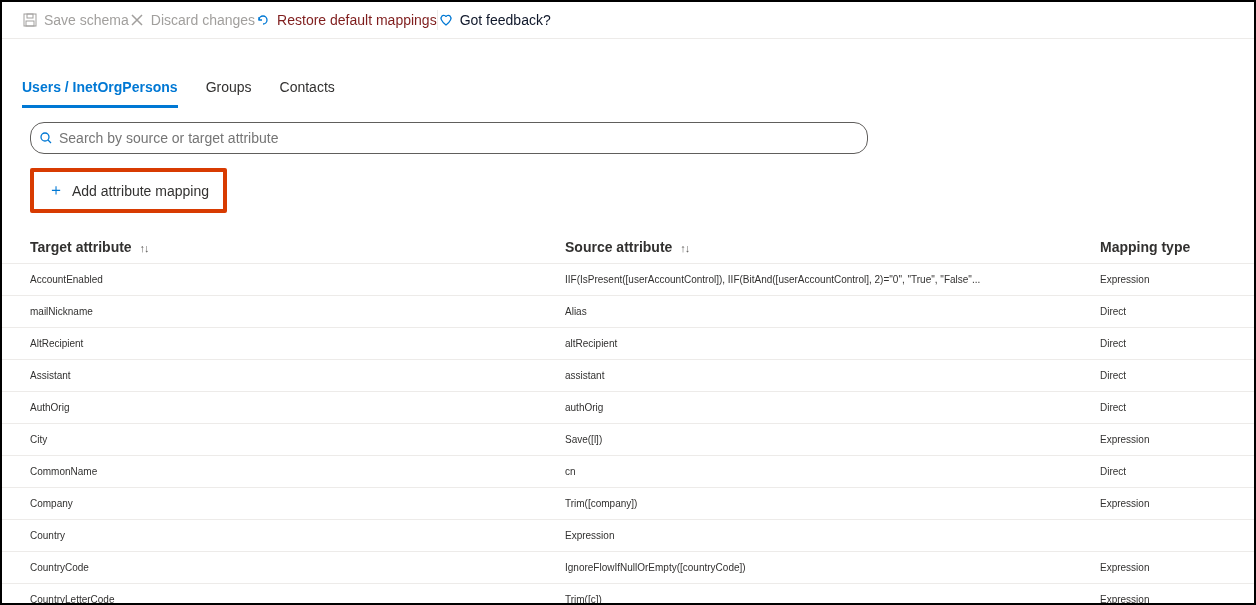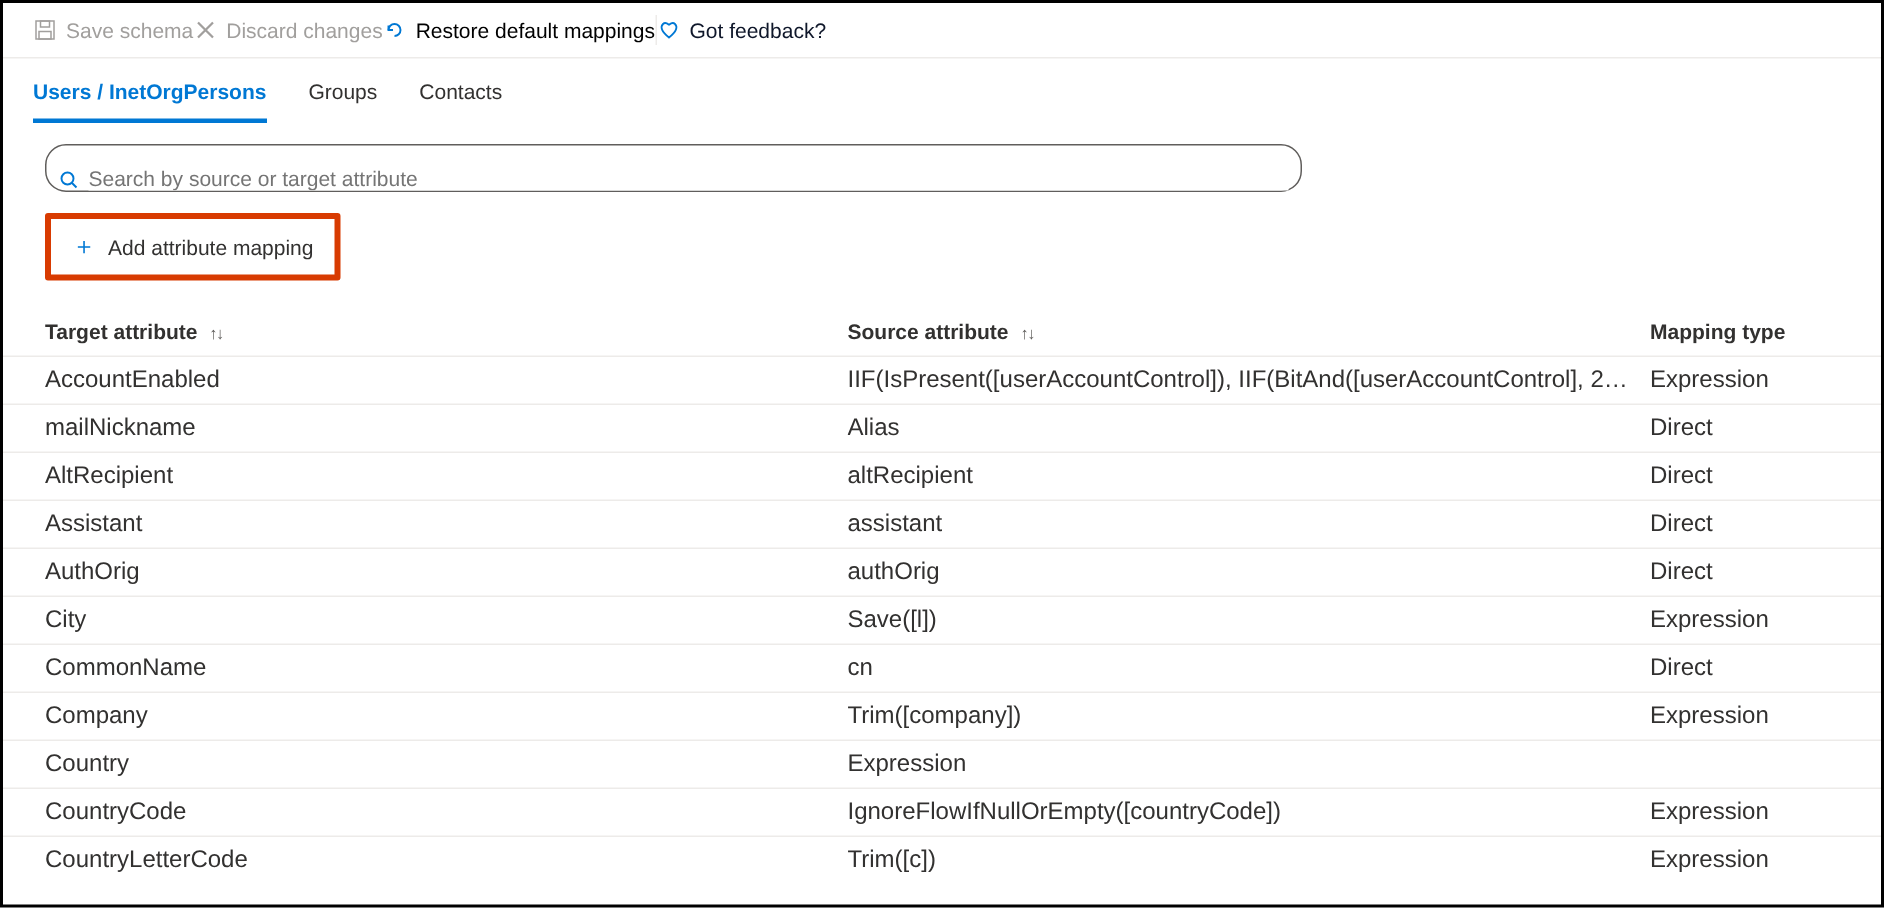--- a/index.html
+++ b/index.html
@@ -3,33 +3,33 @@
 <meta charset="utf-8">
 <style>
   * { box-sizing: border-box; margin: 0; padding: 0; }
   body { font-family: "Segoe UI", Arial, sans-serif; font-size: 14px; color: #323130; background: #fff; width:1256px; height:605px; border:2px solid #000; position:relative; overflow:hidden; }
   .toolbar { display:flex; align-items:center; padding: 8px 20px; border-bottom:1px solid #edebe9; }
   .toolbar .btn { display:flex; align-items:center; gap:6px; color:#605e5c; cursor:pointer; font-size:14px; }
   .toolbar .btn.disabled { color:#a19f9d; }
   .toolbar .btn .icon { width:16px; height:16px; display:inline-flex; align-items:center; justify-content:center; }
   .toolbar .sep { width:1px; height:20px; background:#edebe9; }
   .tabs { display:flex; gap:28px; padding: 14px 20px 0 20px; }
-  .tab { padding-bottom:10px; cursor:pointer; color:#323130; font-size:14px; }
+  .tab { padding-bottom:10px; cursor:pointer; color:#323130; font-size:14px;margin-top:26px; }
   .tab.active { color:#0078d4; font-weight:600; border-bottom:3px solid #0078d4; }
   .searchwrap { padding: 14px 20px 0 28px; }
-  .searchbox { width: 838px; height:32px; border:1px solid #605e5c; border-radius:14px; display:flex; align-items:flex-end; padding:0 8px; gap:6px; }
+  .searchbox { width: 838px; height:32px; border:1px solid #605e5c; border-radius:14px; display:flex; align-items:center; padding:0 8px; gap:6px; }
   .searchbox input { border:none; outline:none; flex:1; font-size:14px; color:#323130; }
   .addwrap { margin: 14px 0 0 28px; }
   .addbox { display:inline-flex; align-items:center; gap:8px; padding:8px 14px; border:4px solid #d83b01; border-radius:2px; cursor:pointer; }
   .addbox .plus { color:#0078d4; font-size:16px; font-weight:400; }
   .table { margin: 18px 0 0 0; }
   .thead, .trow { display:grid; grid-template-columns: 535px 535px 160px; padding: 0 0 0 28px; align-items:center; }
   .thead { height:32px; font-weight:600; font-size:14px; }
   .thead .sort { font-size:11px; color:#605e5c; margin-left:4px; letter-spacing:-1px; }
-  .trow { height:32px; border-top:1px solid #edebe9; font-size:16px; }
+  .trow { height:32px; border-top:1px solid #edebe9; font-size:10px; }
   .trow .cell, .thead .cell { white-space:nowrap; overflow:hidden; text-overflow:ellipsis; padding-right:10px; }
   svg { display:block; }
 </style>
 </head>
 <body>
 
 <div class="toolbar">
   <div class="btn disabled">
     <span class="icon">
       <svg width="16" height="16" viewBox="0 0 16 16">
@@ -41,21 +41,21 @@
     <span>Save schema</span>
   </div>
   <div class="btn disabled">
     <span class="icon">
       <svg width="14" height="14" viewBox="0 0 14 14">
           <path d="M2 2 L12 12 M12 2 L2 12" stroke="#a19f9d" stroke-width="1.5"></path>
         </svg>
     </span>
     <span>Discard changes</span>
   </div>
-  <div class="btn" style="color:#000000;">
+  <div class="btn" style="color:#7f1d1d;">
     <span class="icon">
       <svg width="16" height="16" viewBox="0 0 16 16">
           <path d="M4 8 A4 4 0 1 1 8 12" fill="none" stroke="#0078d4" stroke-width="1.3"></path>
           <path d="M4 5 L4 8 L7 8" fill="none" stroke="#0078d4" stroke-width="1.3"></path>
         </svg>
     </span>
     <span>Restore default mappings</span>
   </div>
   <div class="sep"></div>
   <div class="btn" style="color:#0f172a;">

